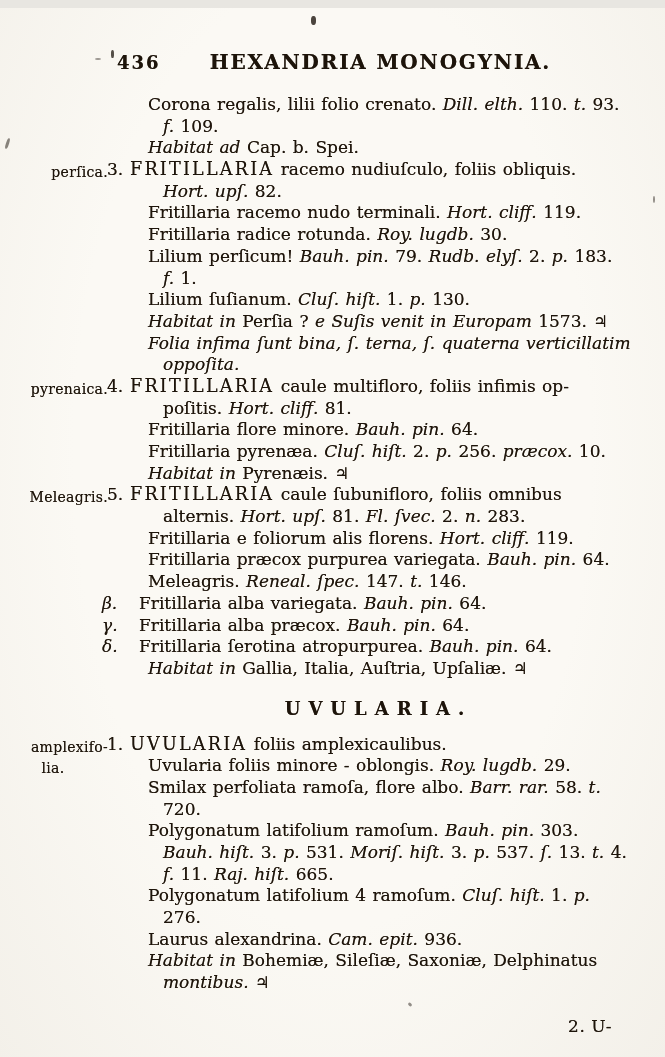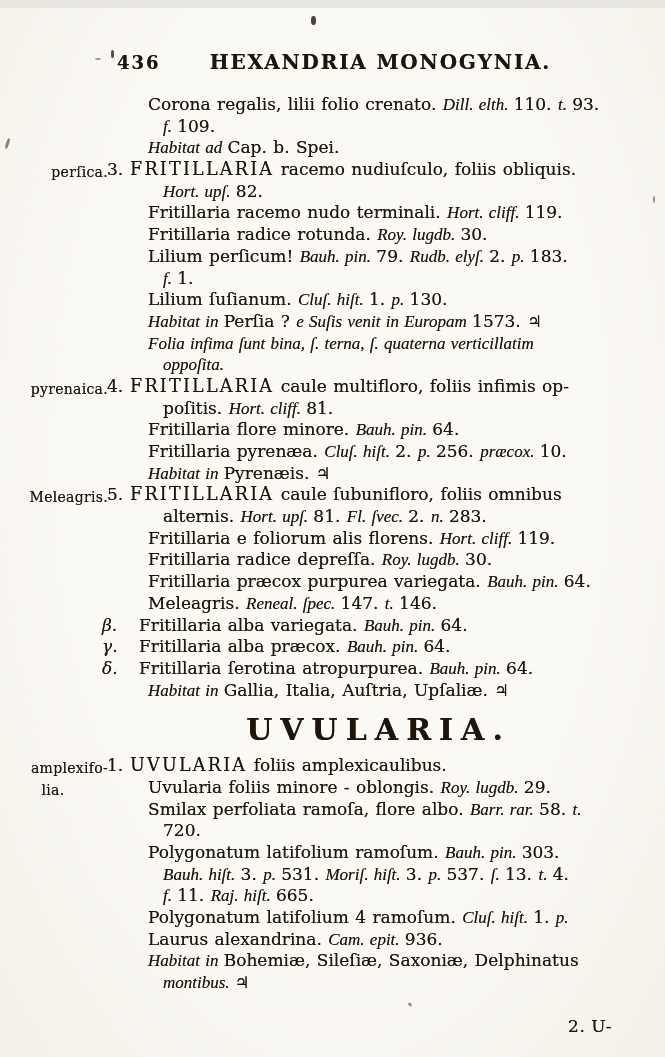--- a/index.html
+++ b/index.html
@@ -38,28 +38,28 @@
   .ind-greek{padding-left:9px;}
   .margin-label{
     position:absolute;left:-132px;top:3px;width:110px;
     text-align:right;
     font-size:14px;letter-spacing:0.3px;word-spacing:0;
   }
   .margin-label.m2{text-align:center;}
   .num-marker{position:absolute;left:-23px;}
   .greek-marker{position:absolute;left:-28px;font-style:italic;}
   .seg-r{}
-  .seg-i{font-style:italic;font-family:Liberation Serif, serif;}
+  .seg-i{font-style:italic;}
   .seg-c{letter-spacing:2.2px;font-size:17.6px;}
   .seg-j{font-family:"DejaVu Sans", sans-serif;font-size:0.95em;}
   .genus-heading{
     height:32px;line-height:32px;
     margin-top:13px;margin-bottom:9px;
     text-align:center;padding-right:30px;
-    font-size:30px;font-weight:bold;letter-spacing:8px;
+    font-size:18px;font-weight:bold;letter-spacing:8px;
   }
   .catchword{
     position:absolute;top:1008px;right:53px;
     font-size:17px;letter-spacing:0.5px;
   }
   .speck{position:absolute;background:#2b241d;border-radius:45%;}
   .speck.s1{top:8px;left:311px;width:5px;height:9px;opacity:.85;}
   .speck.s2{top:42px;left:111px;width:3px;height:8px;opacity:.8;}
   .speck.s3{top:50px;left:95px;width:6px;height:2px;opacity:.45;}
   .speck.s4{top:130px;left:6px;width:3px;height:11px;transform:rotate(18deg);opacity:.55;}
@@ -95,35 +95,35 @@
       <div class="line ind-syn"><span class="seg-i">Folia infima ſunt bina, ſ. terna, ſ. quaterna verticillatim</span></div>
       <div class="line ind-cont"><span class="seg-i">oppoſita.</span></div>
       <div class="line ind-head"><span class="margin-label">pyrenaica.</span><span class="num-marker">4.</span><span class="seg-c">FRITILLARIA</span><span class="seg-r"> caule multifloro, foliis infimis op-</span></div>
       <div class="line ind-cont"><span class="seg-r">poſitis. </span><span class="seg-i">Hort. cliff. </span><span class="seg-r">81.</span></div>
       <div class="line ind-syn"><span class="seg-r">Fritillaria flore minore. </span><span class="seg-i">Bauh. pin. </span><span class="seg-r">64.</span></div>
       <div class="line ind-syn"><span class="seg-r">Fritillaria pyrenæa. </span><span class="seg-i">Cluſ. hiſt. </span><span class="seg-r">2. </span><span class="seg-i">p. </span><span class="seg-r">256. </span><span class="seg-i">præcox. </span><span class="seg-r">10.</span></div>
       <div class="line ind-syn"><span class="seg-i">Habitat in </span><span class="seg-r">Pyrenæis. </span><span class="seg-j">♃</span></div>
       <div class="line ind-head"><span class="margin-label">Meleagris.</span><span class="num-marker">5.</span><span class="seg-c">FRITILLARIA</span><span class="seg-r"> caule ſubunifloro, foliis omnibus</span></div>
       <div class="line ind-cont"><span class="seg-r">alternis. </span><span class="seg-i">Hort. upſ. </span><span class="seg-r">81. </span><span class="seg-i">Fl. ſvec. </span><span class="seg-r">2. </span><span class="seg-i">n. </span><span class="seg-r">283.</span></div>
       <div class="line ind-syn"><span class="seg-r">Fritillaria e foliorum alis florens. </span><span class="seg-i">Hort. cliff. </span><span class="seg-r">119.</span></div>
-      <div class="line ind-syn"><span class="seg-r">Fritillaria radice depreſſa. </span><span class="seg-i">Roy. lugdb. </span><span class="seg-r">30.</span></div>
       <div class="line ind-syn"><span class="seg-r">Fritillaria præcox purpurea variegata. </span><span class="seg-i">Bauh. pin. </span><span class="seg-r">64.</span></div>
       <div class="line ind-syn"><span class="seg-r">Meleagris. </span><span class="seg-i">Reneal. ſpec. </span><span class="seg-r">147. </span><span class="seg-i">t. </span><span class="seg-r">146.</span></div>
       <div class="line ind-greek"><span class="greek-marker">β.</span><span class="seg-r">Fritillaria alba variegata. </span><span class="seg-i">Bauh. pin. </span><span class="seg-r">64.</span></div>
       <div class="line ind-greek"><span class="greek-marker">γ.</span><span class="seg-r">Fritillaria alba præcox. </span><span class="seg-i">Bauh. pin. </span><span class="seg-r">64.</span></div>
       <div class="line ind-greek"><span class="greek-marker">δ.</span><span class="seg-r">Fritillaria ſerotina atropurpurea. </span><span class="seg-i">Bauh. pin. </span><span class="seg-r">64.</span></div>
       <div class="line ind-syn"><span class="seg-i">Habitat in </span><span class="seg-r">Gallia, Italia, Auſtria, Upſaliæ. </span><span class="seg-j">♃</span></div>
       <div class="genus-heading">UVULARIA.</div>
       <div class="line ind-head"><span class="margin-label">amplexifo-</span><span class="num-marker">1.</span><span class="seg-c">UVULARIA</span><span class="seg-r"> foliis amplexicaulibus.</span></div>
       <div class="line ind-syn"><span class="margin-label m2">lia.</span><span class="seg-r">Uvularia foliis minore - oblongis. </span><span class="seg-i">Roy. lugdb. </span><span class="seg-r">29.</span></div>
       <div class="line ind-syn"><span class="seg-r">Smilax perfoliata ramoſa, flore albo. </span><span class="seg-i">Barr. rar. </span><span class="seg-r">58. </span><span class="seg-i">t.</span></div>
       <div class="line ind-cont"><span class="seg-r">720.</span></div>
       <div class="line ind-syn"><span class="seg-r">Polygonatum latifolium ramoſum. </span><span class="seg-i">Bauh. pin. </span><span class="seg-r">303.</span></div>
       <div class="line ind-cont"><span class="seg-i">Bauh. hiſt. </span><span class="seg-r">3. </span><span class="seg-i">p. </span><span class="seg-r">531. </span><span class="seg-i">Moriſ. hiſt. </span><span class="seg-r">3. </span><span class="seg-i">p. </span><span class="seg-r">537. </span><span class="seg-i">ſ. </span><span class="seg-r">13. </span><span class="seg-i">t. </span><span class="seg-r">4.</span></div>
       <div class="line ind-cont"><span class="seg-i">f. </span><span class="seg-r">11. </span><span class="seg-i">Raj. hiſt. </span><span class="seg-r">665.</span></div>
       <div class="line ind-syn"><span class="seg-r">Polygonatum latifolium 4 ramoſum. </span><span class="seg-i">Cluſ. hiſt. </span><span class="seg-r">1. </span><span class="seg-i">p.</span></div>
+      <div class="line ind-cont"><span class="seg-r">276.</span></div>
       <div class="line ind-syn"><span class="seg-r">Laurus alexandrina. </span><span class="seg-i">Cam. epit. </span><span class="seg-r">936.</span></div>
       <div class="line ind-syn"><span class="seg-i">Habitat in </span><span class="seg-r">Bohemiæ, Sileſiæ, Saxoniæ, Delphinatus</span></div>
       <div class="line ind-cont"><span class="seg-i">montibus. </span><span class="seg-j">♃</span></div>
     </div>
 
   <div class="catchword inked">2. U-</div>
 </div>
 
 </body></html>

